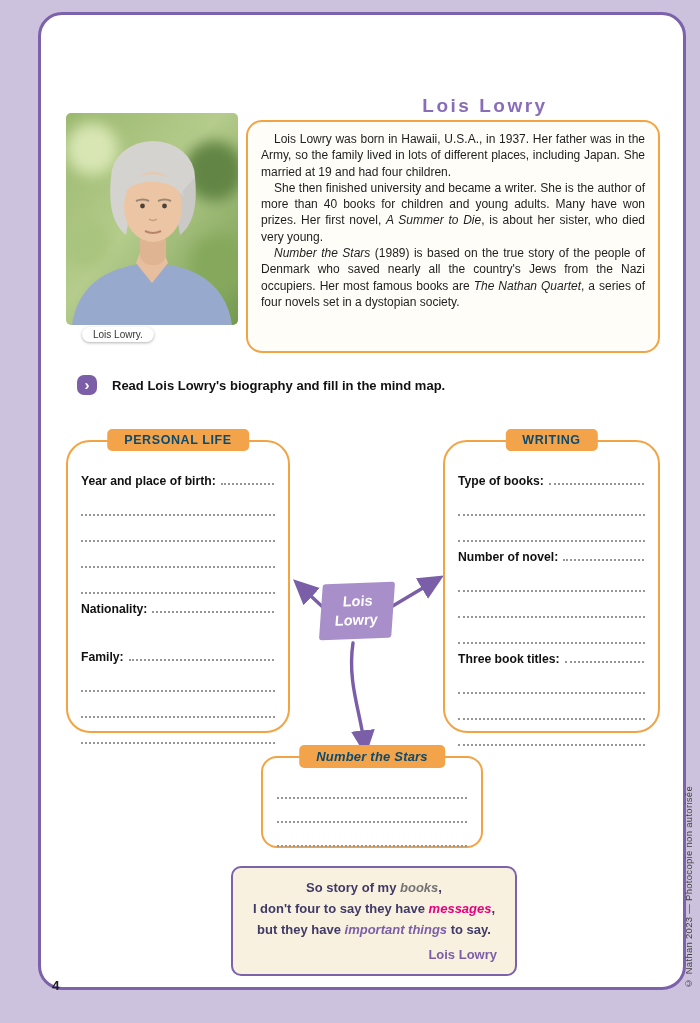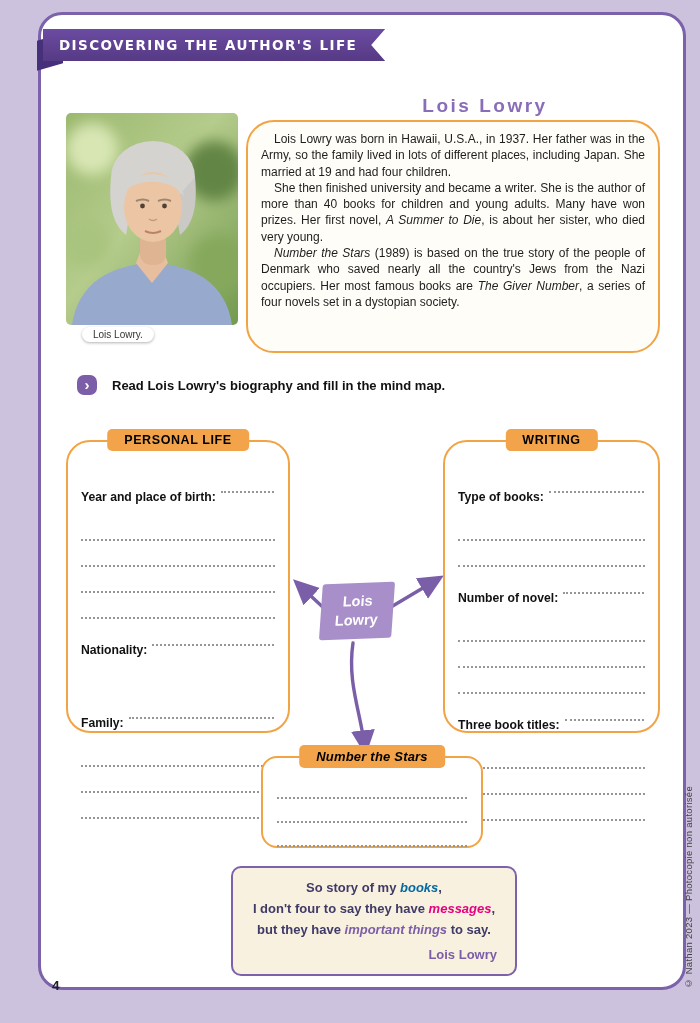--- a/index.html
+++ b/index.html
@@ -28,48 +28,48 @@
   
   .photo { position:absolute; left:25px; top:98px; width:172px; height:212px; }
   .photo svg { display:block; border-radius:5px; }
   .caption { position:absolute; left:16px; bottom:-17px; background:#fff;
     border-radius:9px; padding:2px 11px; font-size:10px; color:#333;
     box-shadow:0 1px 3px rgba(0,0,0,0.3);margin-top:39px; }
   .caption-ribbon { position:absolute; left:-6px; top:5px; width:10px; height:16px;
     background:#5b8fd6; transform:rotate(20deg); z-index:-1; }
   
   .bio { position:absolute; left:205px; top:105px; width:414px; height:233px;
-    box-sizing:border-box; border:2.5px solid #f2a444; border-radius:28px;
+    box-sizing:border-box; border:2.5px solid #f2a444; border-radius:16px;
     background:#fffdf8; padding:9px 13px; font-size:12px; line-height:16.3px;
     text-align:justify; color:#1e1e1e; }
   .bio p { margin:0; text-indent:13px; }
   .it { font-style:italic; }
-  .c-blue { color:#0369a1; }
+  .c-blue { color:#737373; }
   .c-pink { color:#e5007e;margin-top:12px; }
   .c-purple { color:#7b5ea7; }
   
   .instruction { position:absolute; left:36px; top:360px; display:flex;
     align-items:center; gap:15px; }
   .inst-icon { width:20px; height:20px; border-radius:7px; background:#7b5ea7;
     color:#fff; display:flex; align-items:center; justify-content:center;
     font-weight:bold; font-size:15px; line-height:1; }
   .inst-icon::before { content:"›"; margin-top:-2px; }
   .inst-text { font-weight:bold; font-size:13px; color:#111; }
   
   .mapbox { position:absolute; border:2.5px solid #f2a444; border-radius:24px;
     background:#fff; box-sizing:border-box; }
   .personal { left:25px; top:425px; width:224px; height:293px; padding:24px 13px 6px; }
   .writing  { left:402px; top:425px; width:217px; height:293px; padding:24px 13px 6px; }
   .bookbox  { left:220px; top:741px; width:222px; height:92px; border-radius:16px;
     padding:17px 14px 6px; }
   .tab { position:absolute; top:-13px; left:50%; transform:translateX(-50%);
-    background:#f3a44a; color:#000000; font-weight:bold; font-size:12.5px;
+    background:#f3a44a; color:#0c4a6e; font-weight:bold; font-size:12.5px;
     letter-spacing:0.6px; padding:4px 17px; border-radius:5px; white-space:nowrap; }
   .tab.tab-italic { font-style:italic; font-size:13px; letter-spacing:0.2px; }
-  .fieldline { display:flex; align-items:flex-start; height:24px;margin-top:25px; }
+  .fieldline { display:flex; align-items:flex-end; height:24px; }
   .flabel { font-weight:bold; font-size:12.2px; color:#111; line-height:1;
     padding-bottom:3px; white-space:nowrap; }
   .dots { flex:1; border-bottom:2px dotted #969696; margin:0 1px 5px 5px; }
   .dotline { height:24px; border-bottom:2px dotted #969696; }
   .bookbox .dotline { height:22px; }
   .blankline { height:24px; }
   
   .center-box { position:absolute; left:280px; top:568px; width:72px; height:56px;
     background:#a98fc9; border-radius:3px; transform:skewX(-6deg) rotate(-2deg);
     display:flex; flex-direction:column; align-items:center; justify-content:center;
@@ -88,26 +88,20 @@
     font-size:13.5px; color:#222; }
   .copyright { position:absolute; right:6px; bottom:34px;
     writing-mode:vertical-rl; transform:rotate(180deg);
     font-size:9.5px; color:#3f3f3f; letter-spacing:0.3px; }
 </style>
 </head>
 <body>
 
 <div class="page">
 
-  <div class="banner">
-    <div class="banner-tail"></div>
-    <div class="banner-bar">
-      <span>DISCOVERING THE AUTHOR'S LIFE</span>
-    </div>
-  </div>
 
   <div class="title">Lois Lowry</div>
 
   <div class="photo">
     <svg viewBox="0 0 172 212" width="172" height="212">
       <defs>
         <linearGradient id="pbg" x1="0" y1="0" x2="1" y2="1">
           <stop offset="0" stop-color="#9ab86e"></stop>
           <stop offset="0.45" stop-color="#b5cc8c"></stop>
           <stop offset="1" stop-color="#739a4e"></stop>
@@ -138,21 +132,21 @@
     </svg>
     <div class="caption">
       <span class="caption-ribbon"></span>
       <span>Lois Lowry.</span>
     </div>
   </div>
 
   <div class="bio">
     <p><span>Lois Lowry was born in Hawaii, U.S.A., in 1937. Her father was in the Army, so the family lived in lots of different places, including Japan. She married at 19 and had four children.</span></p>
     <p><span>She then finished university and became a writer. She is the author of more than 40 books for children and young adults. Many have won prizes. Her first novel, </span><span class="it">A Summer to Die</span><span>, is about her sister, who died very young.</span></p>
-    <p><span class="it">Number the Stars</span><span> (1989) is based on the true story of the people of Denmark who saved nearly all the country's Jews from the Nazi occupiers. Her most famous books are </span><span class="it">The Giver Number</span><span>, a series of four novels set in a dystopian society.</span></p>
+    <p><span class="it">Number the Stars</span><span> (1989) is based on the true story of the people of Denmark who saved nearly all the country's Jews from the Nazi occupiers. Her most famous books are </span><span class="it">The Nathan Quartet</span><span>, a series of four novels set in a dystopian society.</span></p>
   </div>
 
   <div class="instruction">
     <span class="inst-icon"></span>
     <span class="inst-text">Read Lois Lowry's biography and fill in the mind map.</span>
   </div>
 
   <svg class="arrows" viewBox="0 0 648 450">
     <defs>
       <marker id="ah" markerWidth="8" markerHeight="8" refX="5.5" refY="3.5" orient="auto">

